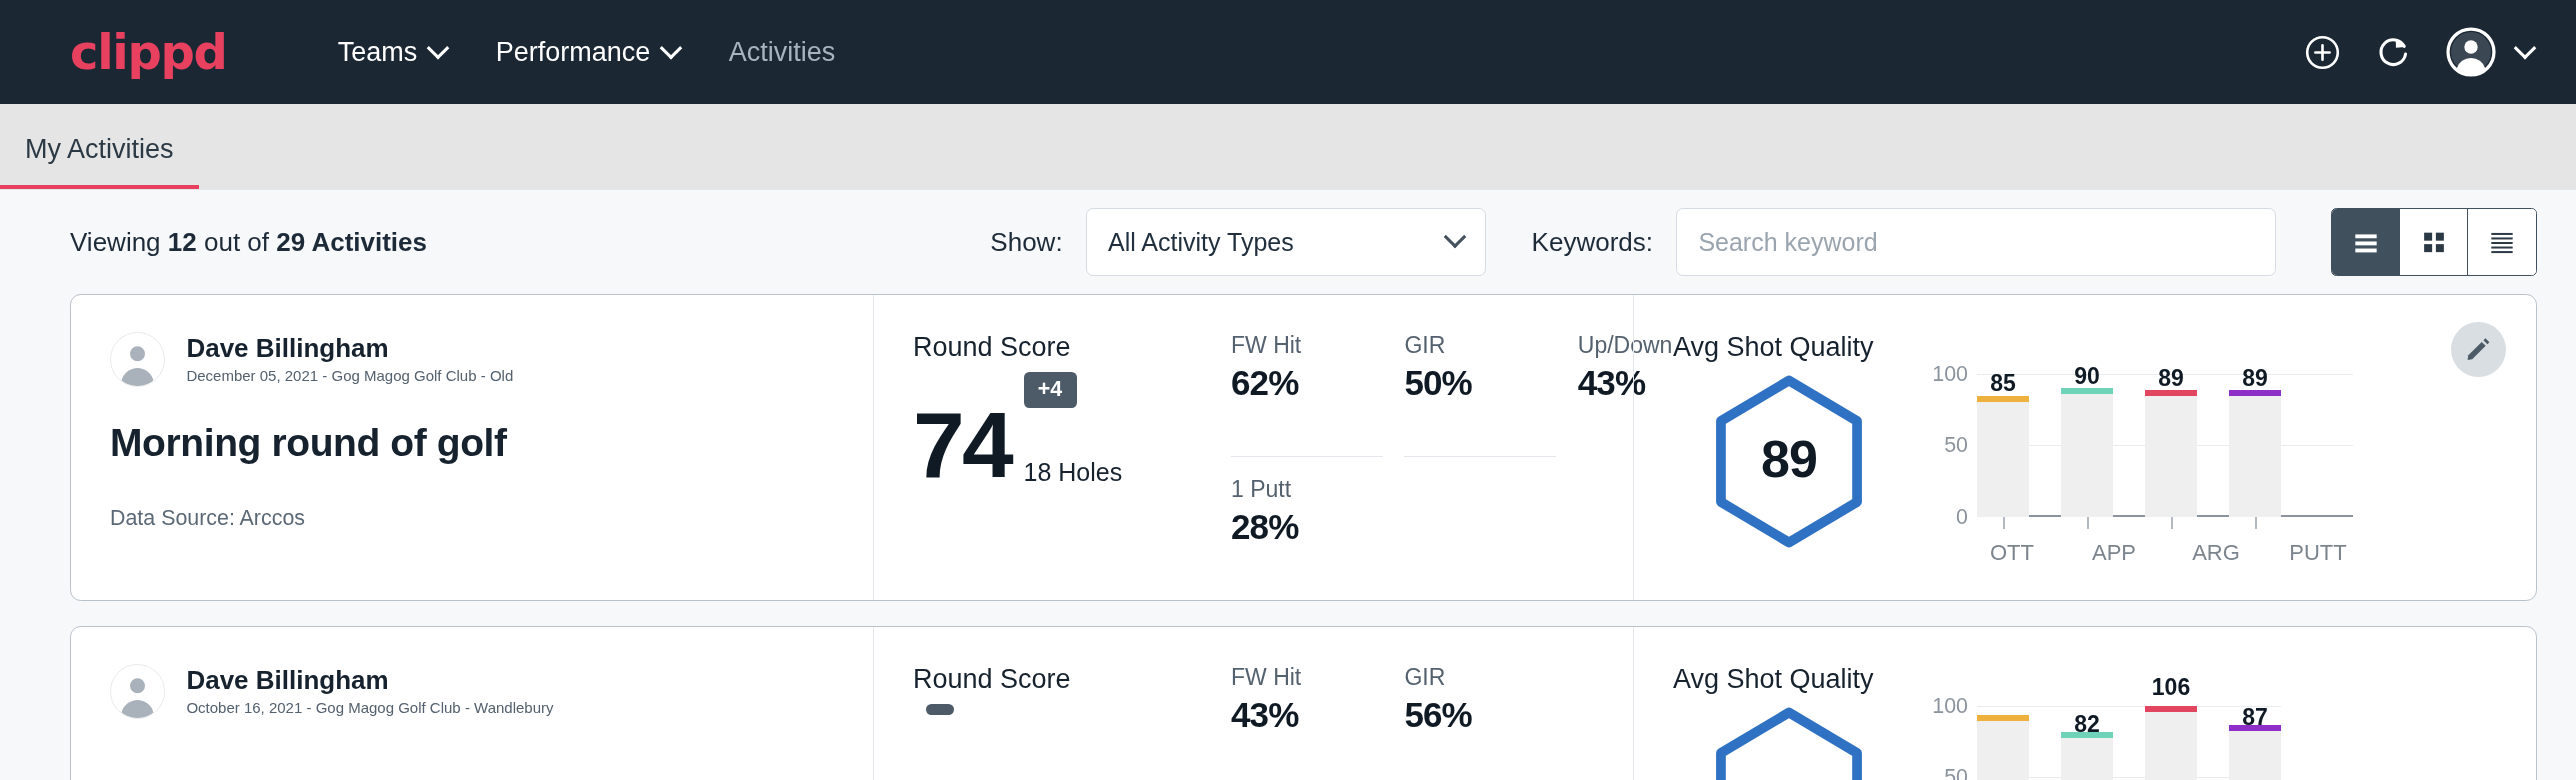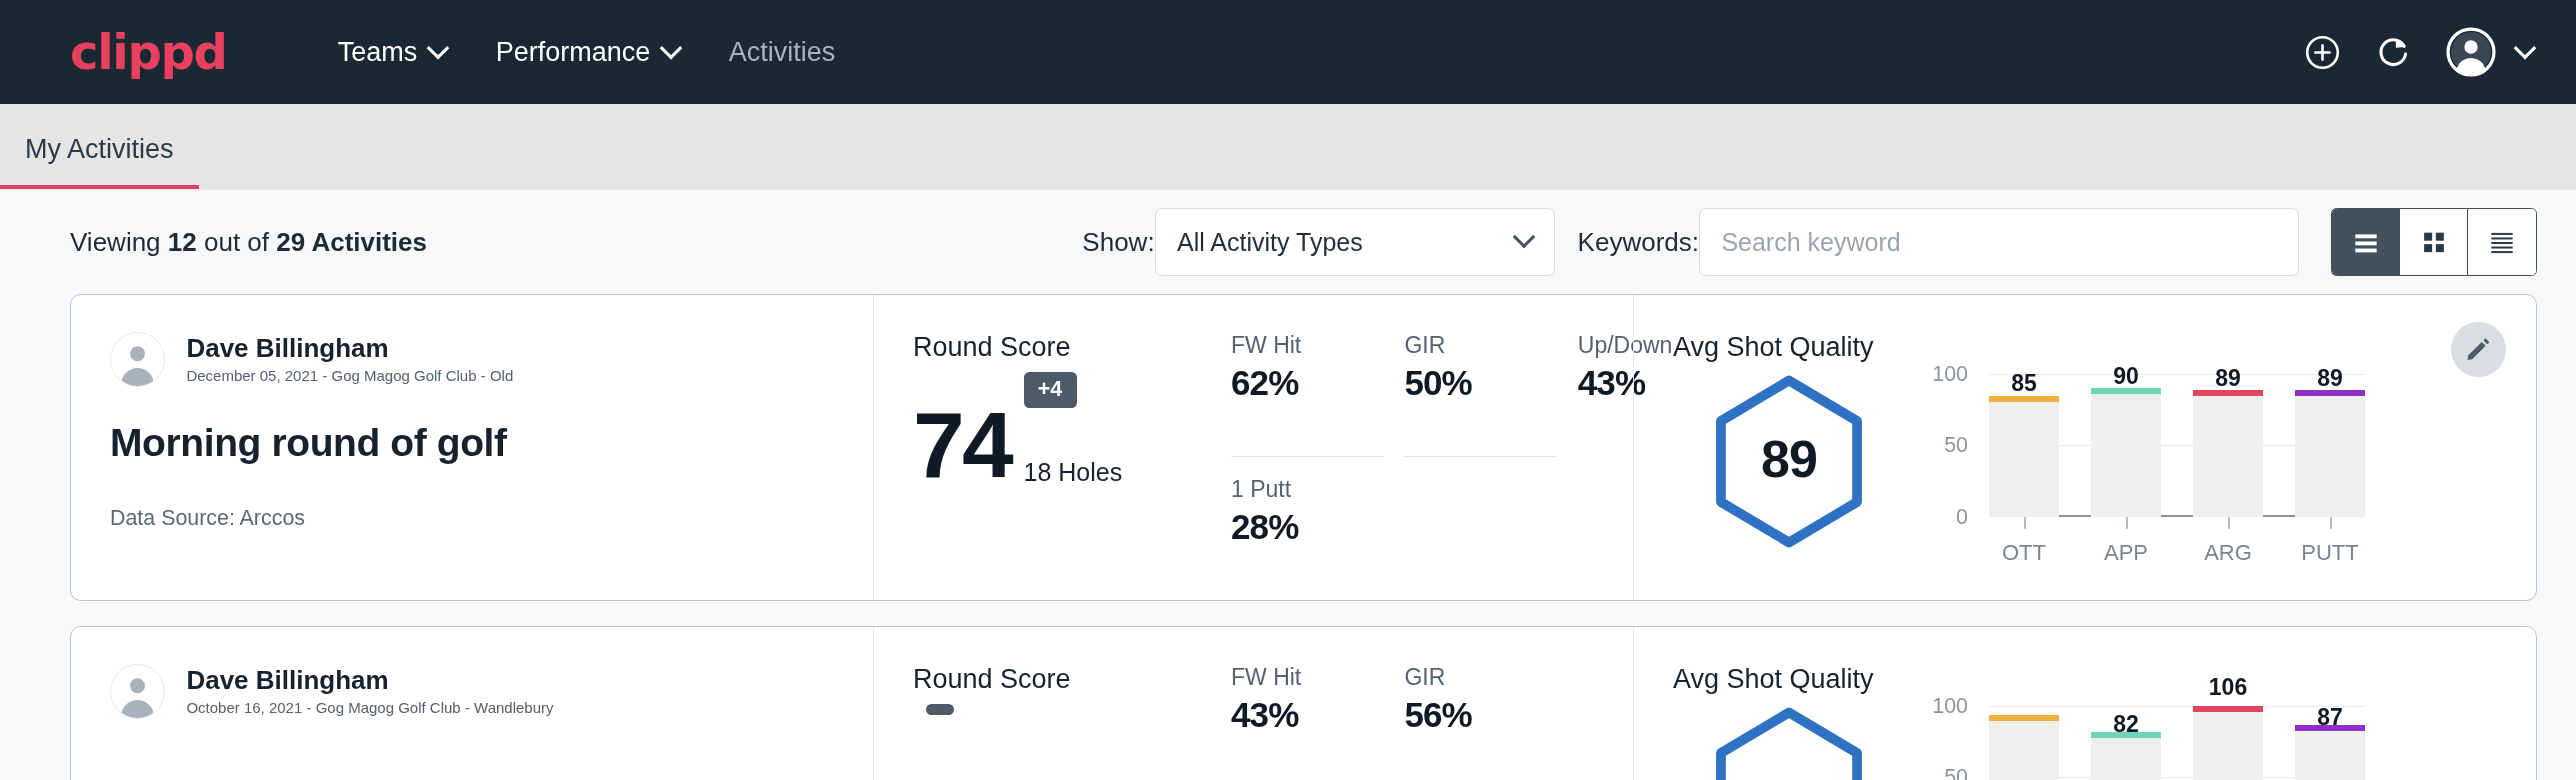--- a/index.html
+++ b/index.html
@@ -85,20 +85,21 @@
     align-items: center;
     padding: 0 39px 0 70px;
     background: #f7f8fa;
   }
   .viewing { font-size: 26px; color: #1d2b39; white-space: nowrap; }
   .viewing b { font-weight: 700; }
   .filter-mid {
     margin-left: auto;
     display: flex;
     align-items: center;
+    gap: 23px;
   }
   .field-label { font-size: 26px; color: #1d2b39; white-space: nowrap; }
   .select-box {
     width: 400px; height: 68px;
     background: #ffffff;
     border: 0.9px solid #d6dbe1;
     border-radius: 7.1px;
     display: flex;
     align-items: center;
     padding: 0 21.4px;
@@ -205,31 +206,31 @@
   .col-quality { flex: 1; padding: 37px 0 0 39px; border-left: 0.9px solid #e4e7eb; display: flex; flex-direction: column; }
   .quality-body { display: flex; align-items: flex-start; margin-top: 5.4px; }
   .hexwrap { width: 232px; display: flex; justify-content: center; padding-top: 5.4px; position: relative; }
   .hexnum {
     position: absolute; top: 0; left: 0; right: 0; bottom: 0;
     display: flex; align-items: center; justify-content: center;
     font-size: 52px; font-weight: 700; color: #0f1a25; letter-spacing: -0.9px;
   }
 
   
-  .chart { display: flex; margin-left: 18px; padding-top: 5.4px; gap: 12px; }
+  .chart { display: flex; margin-left: 18px; padding-top: 5.4px; }
   .yaxis {
     width: 54px; height: 143px;
     position: relative; text-align: right;
     padding-right: 9px;
   }
   .ytick { position: absolute; right: 9px; font-size: 21.4px; color: #8b949d; transform: translateY(-50%); }
   .plot { position: relative; height: 143px; display: flex; align-items: flex-end; gap: 32px; }
   .gridline { position: absolute; left: 0; right: 0; height: 0.9px; background: #e9ebee; }
   .axisline { position: absolute; left: 0; right: 0; bottom: 0; height: 1.8px; background: #8b949d; }
-  .barcol { width: 70px; position: relative; display: flex; flex-direction: column; justify-content: flex-end; height: 143px; }
+  .barcol { width: 52px; position: relative; display: flex; flex-direction: column; justify-content: flex-end; height: 143px; }
   .barlabel {
     position: absolute; left: 0; right: 0;
     font-size: 23px; font-weight: 700; color: #0f1a25; text-align: center;
   }
   .bar { background: #efefef; width: 100%; position: relative; }
   .barcap { position: absolute; top: 0; left: 0; right: 0; height: 6.2px; }
   .tickmark { position: absolute; bottom: -12.5px; left: 50%; width: 1.8px; height: 12.5px; background: #b3bac1; }
   .xlabels { display: flex; gap: 32px; margin-top: 23px; }
   .xlab { width: 70px; text-align: center; font-size: 22px; color: #7c858e; }
 

